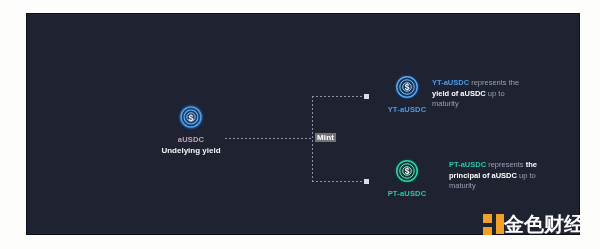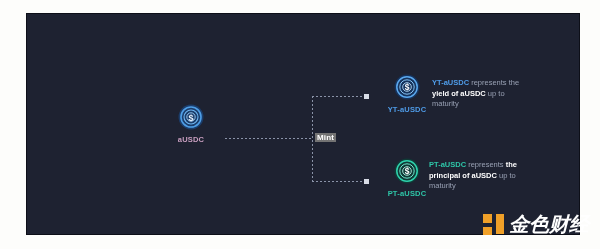--- a/index.html
+++ b/index.html
@@ -74,21 +74,21 @@
     position: absolute;
     font-size: 7.5px;
     line-height: 10.5px;
     color: #98a0b3;
     width: 96px;
   }
   .desc b.key-yt { color: #4f9ce8; font-weight: bold; }
   .desc b.key-pt { color: #2ec6a8; font-weight: bold; }
   .desc b.hl     { color: #ffffff; font-weight: bold; margin-top: 9px; }
   #desc-yt { left: 405px; top: 64px; }
-  #desc-pt { left: 402px; top: 146px; }
+  #desc-pt { left: 422px; top: 146px; }
 
   
   .dash-h {
     position: absolute;
     height: 1px;
     background-image: linear-gradient(to right, #8a93a8 0 2px, transparent 2px 4px);
     background-size: 4px 1px;
     background-repeat: repeat-x;
   }
   .dash-v {
@@ -125,22 +125,20 @@
     padding: 0 2px;
   }
 
   
   #watermark {
     position: absolute;
     left: 483px;
     top: 214px;
     display: flex;
     align-items: flex-start;
-    gap: 5px;
-    font-style: italic;
   }
   #wm-mark {
     width: 21px;
     height: 21px;
     position: relative;
   }
   #wm-mark .sq-a {
     position: absolute; left: 0; top: 0;
     width: 9px; height: 9px; background: #f0a028;
   }
@@ -181,20 +179,21 @@
       <div class="coin">
         <svg width="26" height="26" viewBox="0 0 26 26">
           <circle cx="13" cy="13" r="12.5" fill="#1b3d6b"></circle>
           <circle cx="13" cy="13" r="10" fill="none" stroke="#4e9ee6" stroke-width="1.6"></circle>
           <circle cx="13" cy="13" r="7" fill="none" stroke="#6fb6f2" stroke-width="1.1"></circle>
           <circle cx="13" cy="13" r="4.2" fill="none" stroke="#9fd0f8" stroke-width="0.9"></circle>
           <text x="13" y="16.6" text-anchor="middle" font-size="9" font-family="Liberation Sans, sans-serif" font-weight="bold" fill="#e8f3ff">$</text>
         </svg>
       </div>
       <div class="node-title">aUSDC</div>
+      <div class="node-sub">Undelying yield</div>
     </div>
 
     <div class="node" id="node-yt">
       <div class="coin">
         <svg width="26" height="26" viewBox="0 0 26 26">
           <circle cx="13" cy="13" r="12.5" fill="#16335c"></circle>
           <circle cx="13" cy="13" r="10.2" fill="none" stroke="#5aa8ee" stroke-width="1.5"></circle>
           <circle cx="13" cy="13" r="7.2" fill="none" stroke="#86c4f6" stroke-width="1"></circle>
           <circle cx="13" cy="13" r="4.3" fill="none" stroke="#b9dffb" stroke-width="0.9"></circle>
           <text x="13" y="16.4" text-anchor="middle" font-size="8.5" font-family="Liberation Sans, sans-serif" font-weight="bold" fill="#ffffff">$</text>

